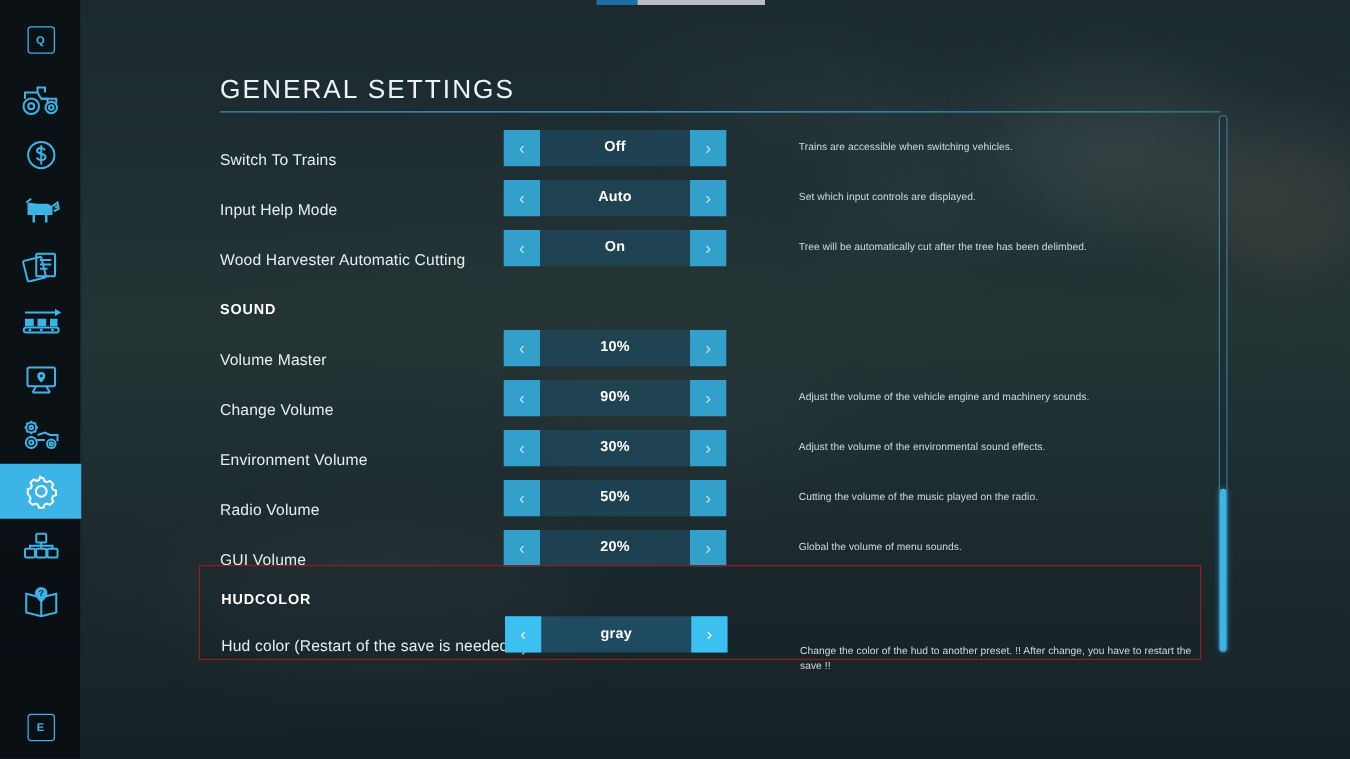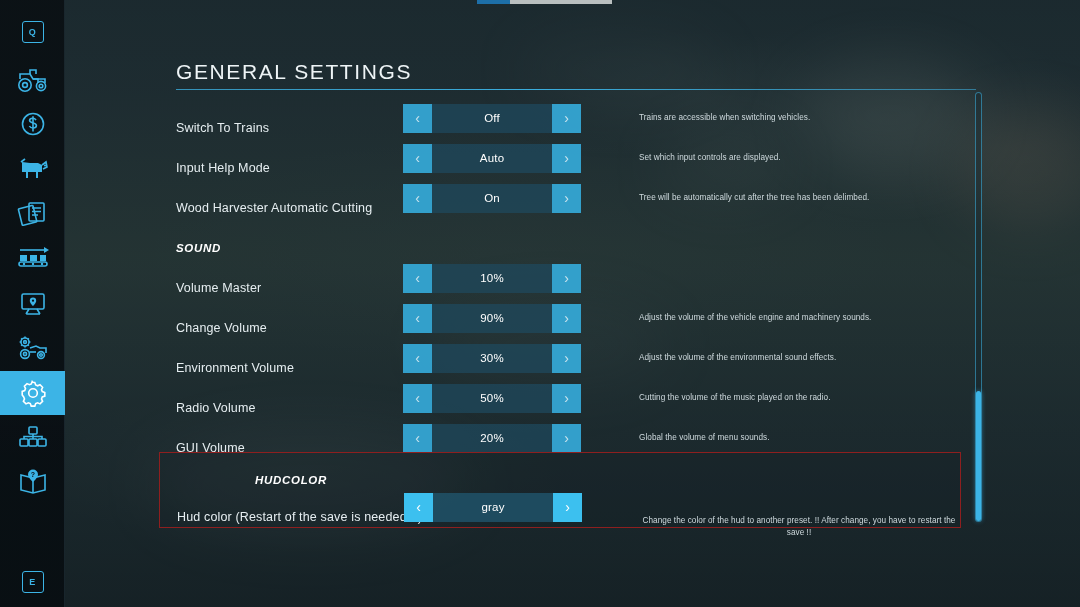--- a/index.html
+++ b/index.html
@@ -151,21 +151,20 @@
     letter-spacing: 0.15px;
     white-space: nowrap;
     margin-top: 20px;
   }
   .section-head {
     font-size: 11.5px;
     font-weight: bold;
     color: #ffffff;
     letter-spacing: 0.7px;
     text-transform: uppercase;
-    font-style: italic;
   }
 
   
   .selector {
     position: absolute;
     left: 227px;
     width: 178px;
     height: 29px;
     display: flex;
     align-items: stretch;
@@ -181,21 +180,21 @@
     font-size: 14px;
     line-height: 1;
     opacity: 0.92;
   }
   .sel-value {
     flex: 1;
     display: flex;
     align-items: center;
     justify-content: center;
     font-size: 11.5px;
-    font-weight: normal;
+    font-weight: bold;
     color: #ffffff;
     letter-spacing: 0.2px;
   }
   .selector.focused { background: rgba(32,82,104,0.85); }
   .selector.focused .sel-arrow { background: #3cc0ef; opacity: 1; color: #ffffff; }
 
   .row-desc {
     position: absolute;
     left: 463px;
     width: 318px;
@@ -206,21 +205,21 @@
   }
 
   
   .hud-block {
     position: absolute;
     left: -17px;
     width: 802px;
     border: 1.6px solid #8e1f1f;
     background: rgba(14,30,36,0.18);
   }
-  .hud-block .row { padding-left: 17px; text-align: center; }
+  .hud-block .row { padding-left: 17px; }
   .hud-block .selector { left: 244px; }
   .hud-block .row-desc { left: 480px; margin-top: 40px; }
 
   
   .scrollbar {
     position: absolute;
     left: 975px;
     top: 92px;
     width: 7px;
     height: 430px;

